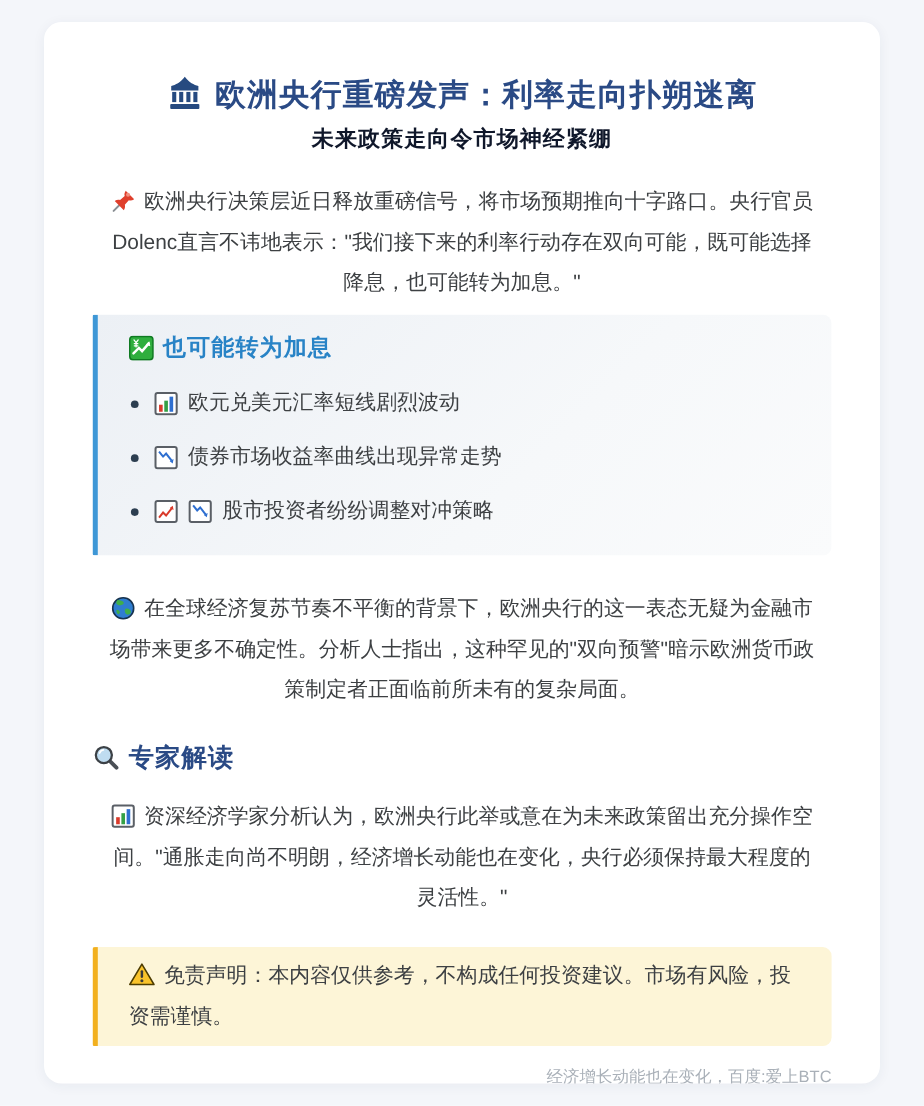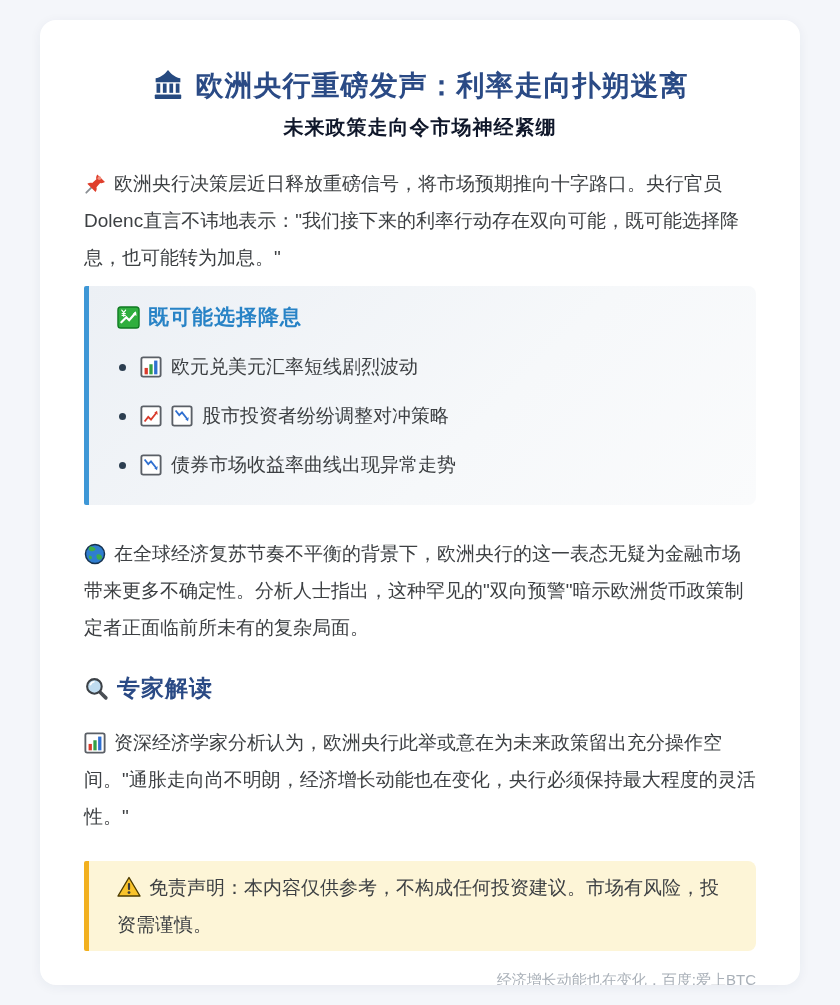--- a/index.html
+++ b/index.html
@@ -34,24 +34,25 @@
   .subtitle {
     margin-top: 7px;
     font-size: 20px;
     line-height: 28px;
     font-weight: bold;
     color: #0f172a;
     text-align: center;
     letter-spacing: 1px;
   }
   p.body-p {
-    margin: 24px 0 0;
+    margin: 24px 12px 0;
     font-size: 19px;
     line-height: 37px;
     color: #3d4043;
+    text-align: center;
   }
   .icon {
     display: inline-block;
     vertical-align: -5px;
     margin-right: 8px;
     line-height: 0;
   }
   .title .icon { vertical-align: -4px; margin-right: 12px; }
   .market-box {
     margin-top: 10px;
@@ -150,63 +151,63 @@
 
   <div class="market-box">
     <h3>
       <span class="icon">
         <svg width="23" height="23" viewBox="0 0 24 24">
           <rect x="1" y="1" width="22" height="22" rx="3" fill="#2fae3e" stroke="#0f7a22" stroke-width="1.4"></rect>
           <path d="M4.5 17l5.2-5.2 3 3 6.3-7.3" stroke="#ffffff" stroke-width="2.3" fill="none" stroke-linecap="round"></path>
           <path d="M19.5 5.5l1 4.6-4.2-1.4z" fill="#ffffff"></path>
           <path d="M5 4.2l2 2.6 2-2.6M7 6.8v4M5.3 7.8h3.4M5.3 9.8h3.4" stroke="#ffffff" stroke-width="1.2" fill="none" stroke-linecap="round"></path>
         </svg>
-      </span><span>既可能选择降息</span>
+      </span><span>也可能转为加息</span>
     </h3>
     <ul>
       <li>
         <span class="dot"></span>
         <span class="icon">
           <svg width="22" height="22" viewBox="0 0 24 24">
             <rect x="1.5" y="1.5" width="21" height="21" rx="2" fill="#ffffff" stroke="#5a5f66" stroke-width="2"></rect>
             <rect x="5" y="13" width="3.6" height="7" fill="#d93a2b"></rect>
             <rect x="10.2" y="9" width="3.6" height="11" fill="#34a046"></rect>
             <rect x="15.4" y="5" width="3.6" height="15" fill="#2f6fd0"></rect>
           </svg>
         </span>
         <span>欧元兑美元汇率短线剧烈波动</span>
       </li>
       <li>
         <span class="dot"></span>
         <span class="icon">
           <svg width="22" height="22" viewBox="0 0 24 24">
             <rect x="1.5" y="1.5" width="21" height="21" rx="2" fill="#ffffff" stroke="#5a5f66" stroke-width="2"></rect>
-            <path d="M5 18l4-5 3 3 5.5-7" stroke="#d93a2b" stroke-width="2" fill="none"></path>
-            <path d="M18.6 6.2l.8 4.4-3.8-2.1z" fill="#d93a2b"></path>
-          </svg>
-        </span>
-        <span class="icon">
-          <svg width="22" height="22" viewBox="0 0 24 24">
-            <rect x="1.5" y="1.5" width="21" height="21" rx="2" fill="#ffffff" stroke="#5a5f66" stroke-width="2"></rect>
             <path d="M5 6l4 5 3-3 5.5 7" stroke="#2f6fd0" stroke-width="2" fill="none"></path>
             <path d="M18.6 17.8l.8-4.4-3.8 2.1z" fill="#2f6fd0"></path>
           </svg>
         </span>
-        <span>股市投资者纷纷调整对冲策略</span>
+        <span>债券市场收益率曲线出现异常走势</span>
       </li>
       <li>
         <span class="dot"></span>
         <span class="icon">
           <svg width="22" height="22" viewBox="0 0 24 24">
             <rect x="1.5" y="1.5" width="21" height="21" rx="2" fill="#ffffff" stroke="#5a5f66" stroke-width="2"></rect>
+            <path d="M5 18l4-5 3 3 5.5-7" stroke="#d93a2b" stroke-width="2" fill="none"></path>
+            <path d="M18.6 6.2l.8 4.4-3.8-2.1z" fill="#d93a2b"></path>
+          </svg>
+        </span>
+        <span class="icon">
+          <svg width="22" height="22" viewBox="0 0 24 24">
+            <rect x="1.5" y="1.5" width="21" height="21" rx="2" fill="#ffffff" stroke="#5a5f66" stroke-width="2"></rect>
             <path d="M5 6l4 5 3-3 5.5 7" stroke="#2f6fd0" stroke-width="2" fill="none"></path>
             <path d="M18.6 17.8l.8-4.4-3.8 2.1z" fill="#2f6fd0"></path>
           </svg>
         </span>
-        <span>债券市场收益率曲线出现异常走势</span>
+        <span>股市投资者纷纷调整对冲策略</span>
       </li>
     </ul>
   </div>
 
   <p class="body-p" style="margin-top:30px">
     <span class="icon">
       <svg width="22" height="22" viewBox="0 0 24 24">
         <circle cx="12" cy="12" r="10.4" fill="#2f7dd0" stroke="#16324f" stroke-width="1.6"></circle>
         <path d="M7 3.5c2 .8 4.4.8 5.4 2.6.9 1.7-1.8 3-3.8 3S4.4 7.6 5.2 5.8C5.7 4.6 6.2 3.8 7 3.5z" fill="#3fae49"></path>
         <path d="M14.5 12.5c2-.9 4 .1 4.9 2 .9 2-.9 3.9-2.8 3.9s-3-1.9-3-3.9c0-1.2.2-1.7.9-2z" fill="#3fae49"></path>

